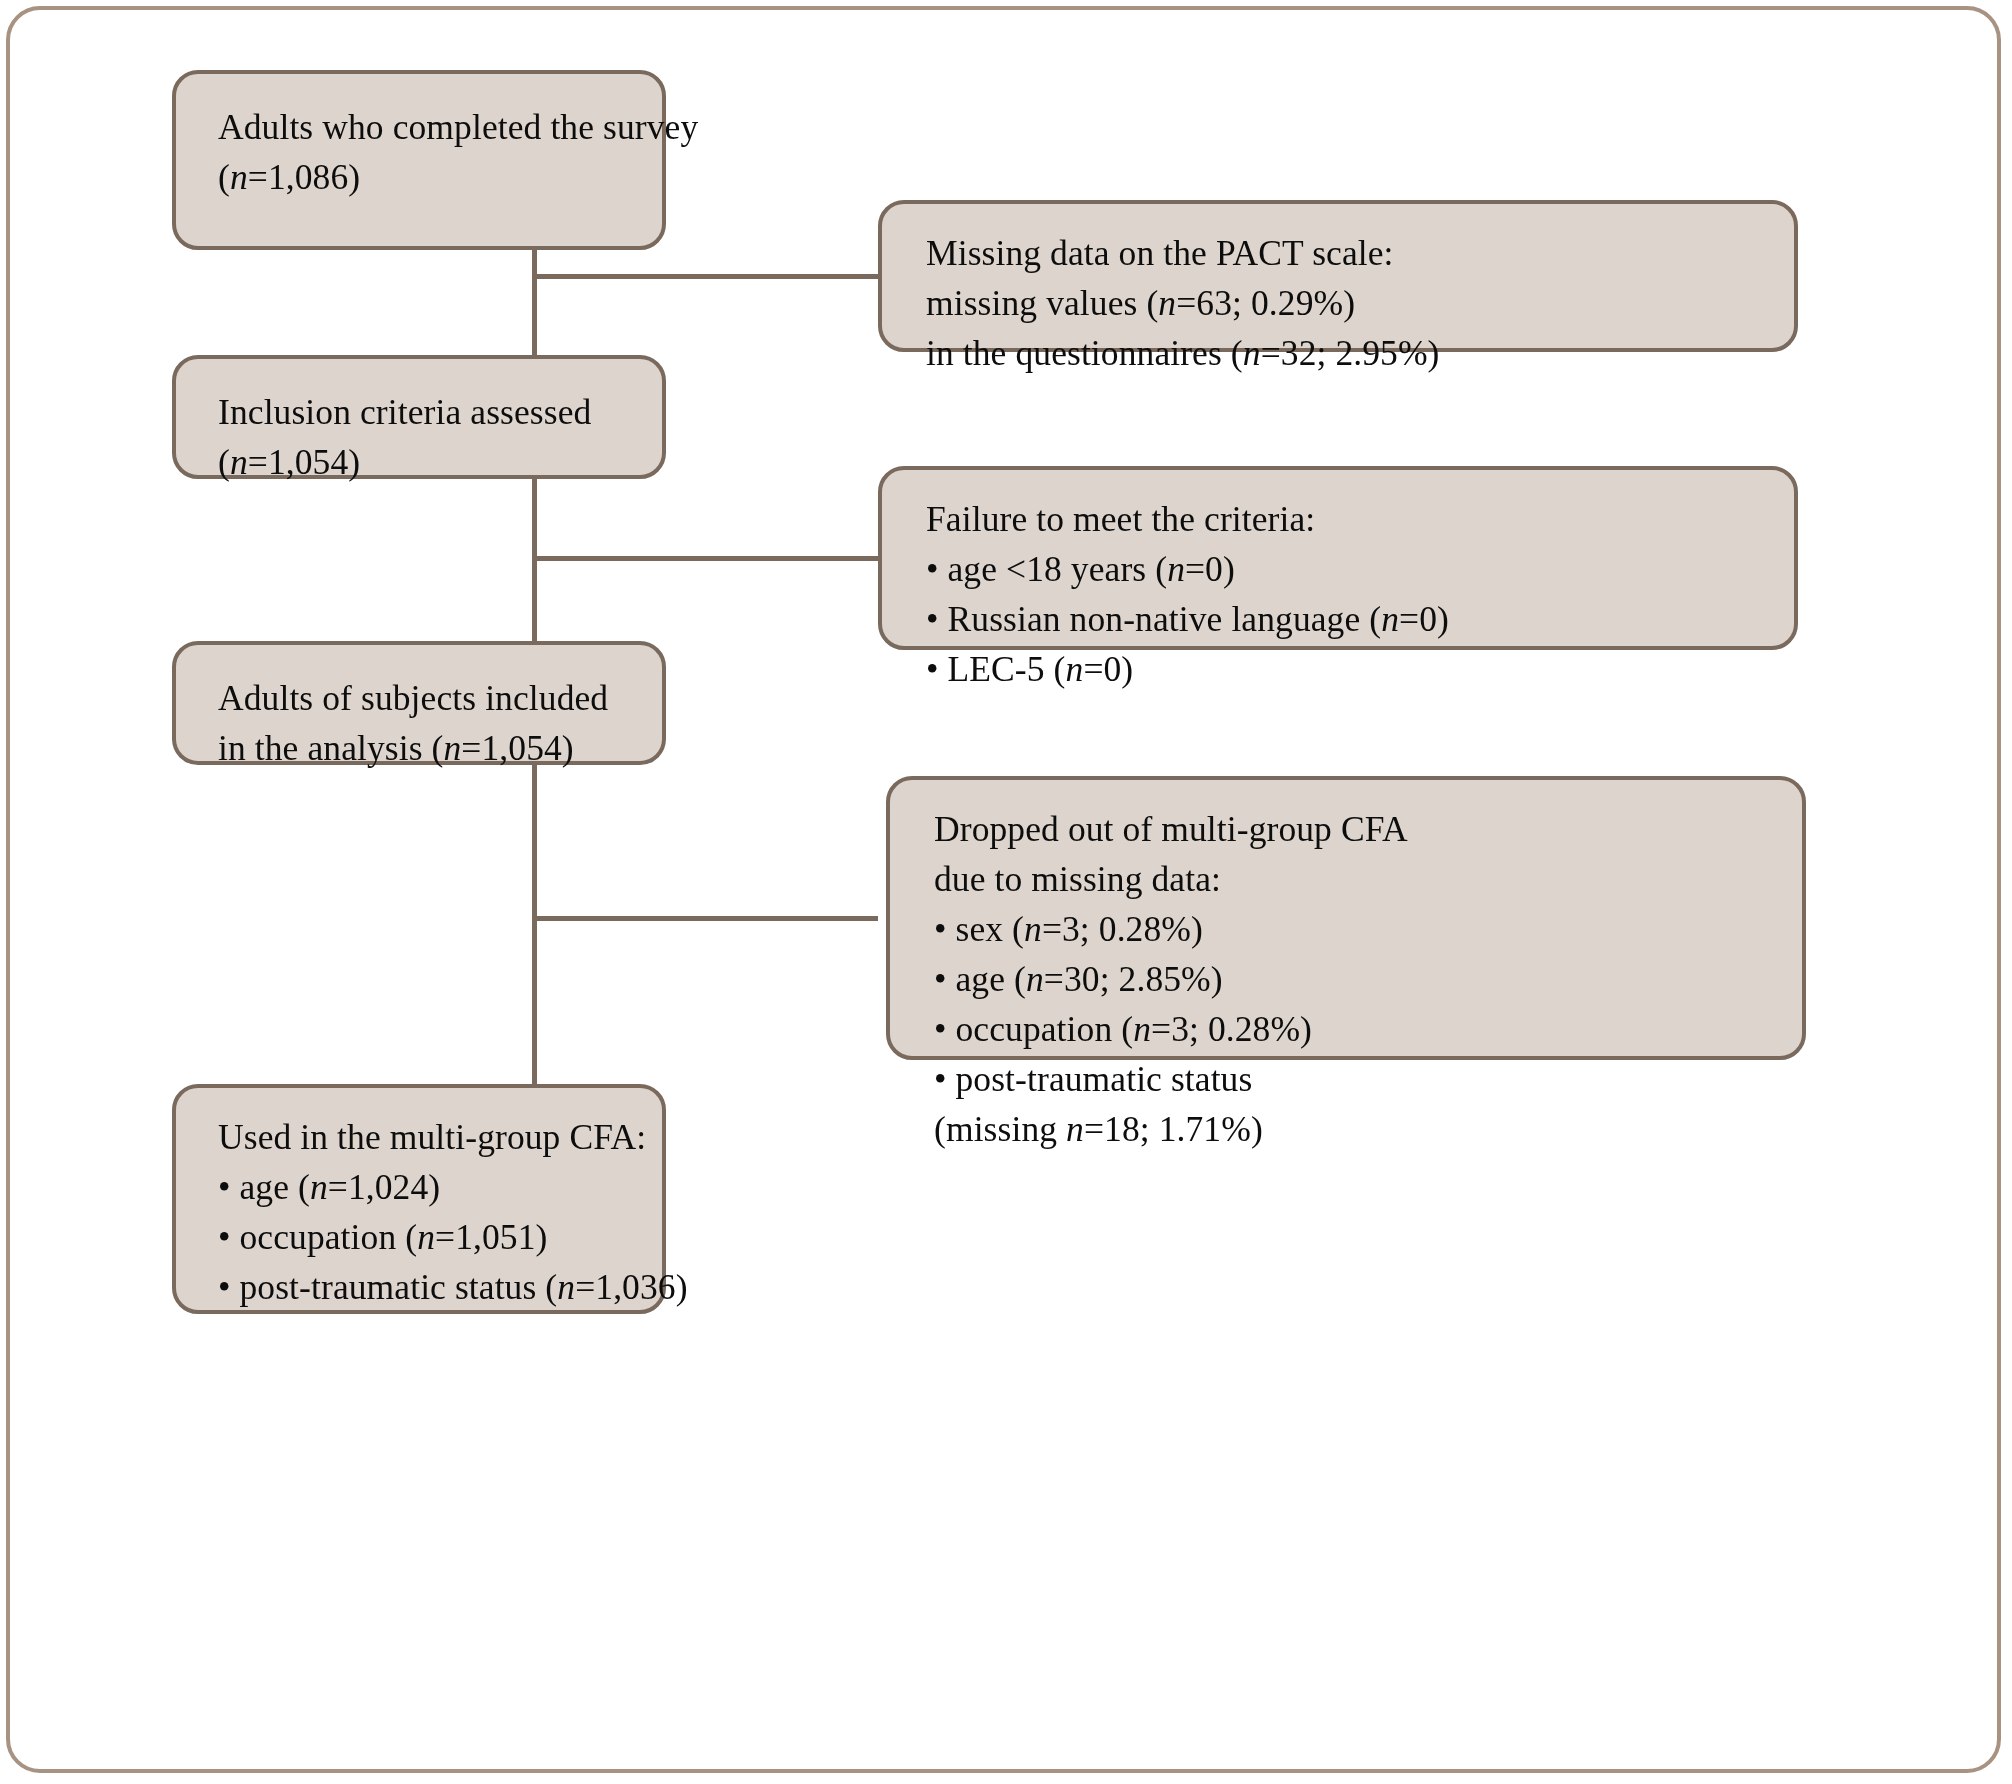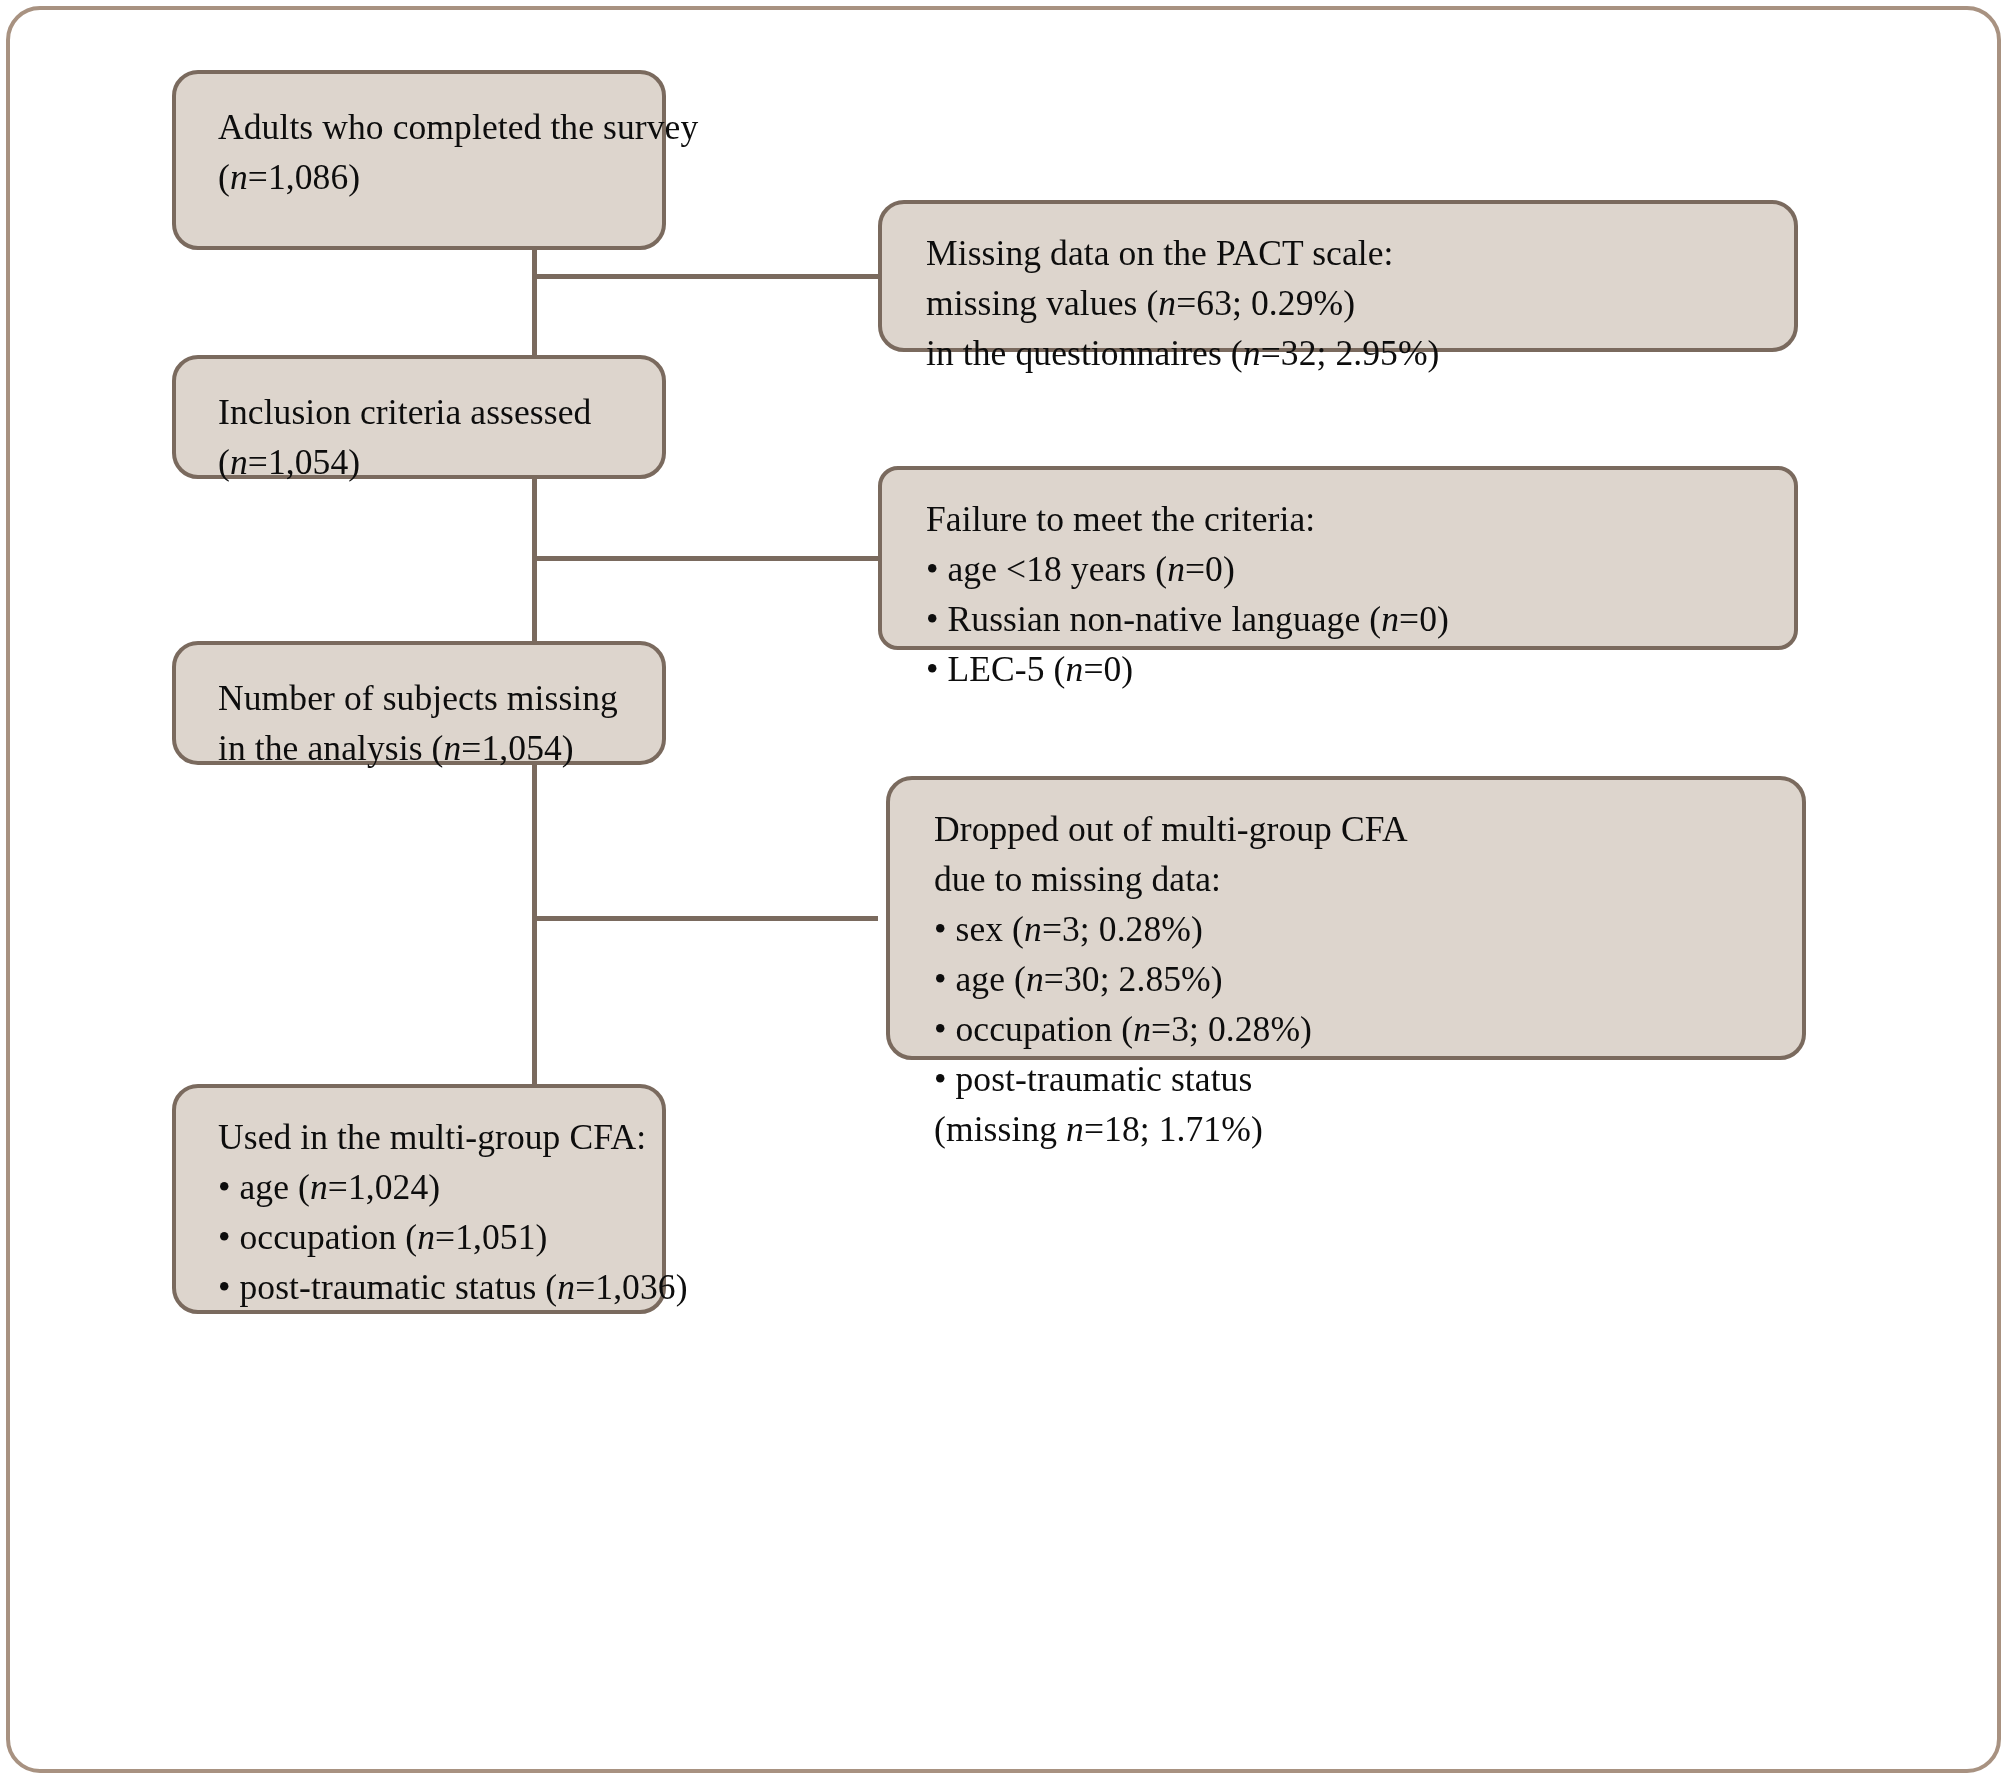--- a/index.html
+++ b/index.html
@@ -128,21 +128,21 @@
 
   <div class="node" id="node-inclusion" style="background: rgb(221, 213, 205); border-color: rgb(122, 106, 94); color: rgb(13, 13, 13);">
     <div class="inner">
         <div class="line">Inclusion criteria assessed</div>
         <div class="line">(<i>n</i>=1,054)</div>
       </div>
   </div>
 
   <div class="node" id="node-included" style="background: rgb(221, 213, 205); border-color: rgb(122, 106, 94); color: rgb(13, 13, 13);">
     <div class="inner">
-        <div class="line">Number of subjects missing</div>
+        <div class="line">Adults of subjects included</div>
         <div class="line">in the analysis (<i>n</i>=1,054)</div>
       </div>
   </div>
 
   <div class="node" id="node-used" style="background: rgb(221, 213, 205); border-color: rgb(122, 106, 94); color: rgb(13, 13, 13);">
     <div class="inner">
         <div class="line">Used in the multi-group CFA:</div>
         <div class="line">• age (<i>n</i>=1,024)</div>
         <div class="line">• occupation (<i>n</i>=1,051)</div>
         <div class="line">• post-traumatic status (<i>n</i>=1,036)</div>
@@ -150,21 +150,21 @@
   </div>
 
   <div class="node" id="node-missing" style="background: rgb(221, 213, 205); border-color: rgb(122, 106, 94); color: rgb(13, 13, 13);">
     <div class="inner">
         <div class="line">Missing data on the PACT scale:</div>
         <div class="line">missing values (<i>n</i>=63; 0.29%)</div>
         <div class="line">in the questionnaires (<i>n</i>=32; 2.95%)</div>
       </div>
   </div>
 
-  <div class="node" id="node-failure" style="background: rgb(221, 213, 205); border-color: rgb(122, 106, 94); color: rgb(13, 13, 13); border-radius: 20px;">
+  <div class="node" id="node-failure" style="background: rgb(221, 213, 205); border-color: rgb(122, 106, 94); color: rgb(13, 13, 13);">
     <div class="inner">
         <div class="line">Failure to meet the criteria:</div>
         <div class="line">• age &lt;18 years (<i>n</i>=0)</div>
         <div class="line">• Russian non-native language (<i>n</i>=0)</div>
         <div class="line">• LEC-5 (<i>n</i>=0)</div>
       </div>
   </div>
 
   <div class="node" id="node-dropped" style="background: rgb(221, 213, 205); border-color: rgb(122, 106, 94); color: rgb(13, 13, 13);">
     <div class="inner">

